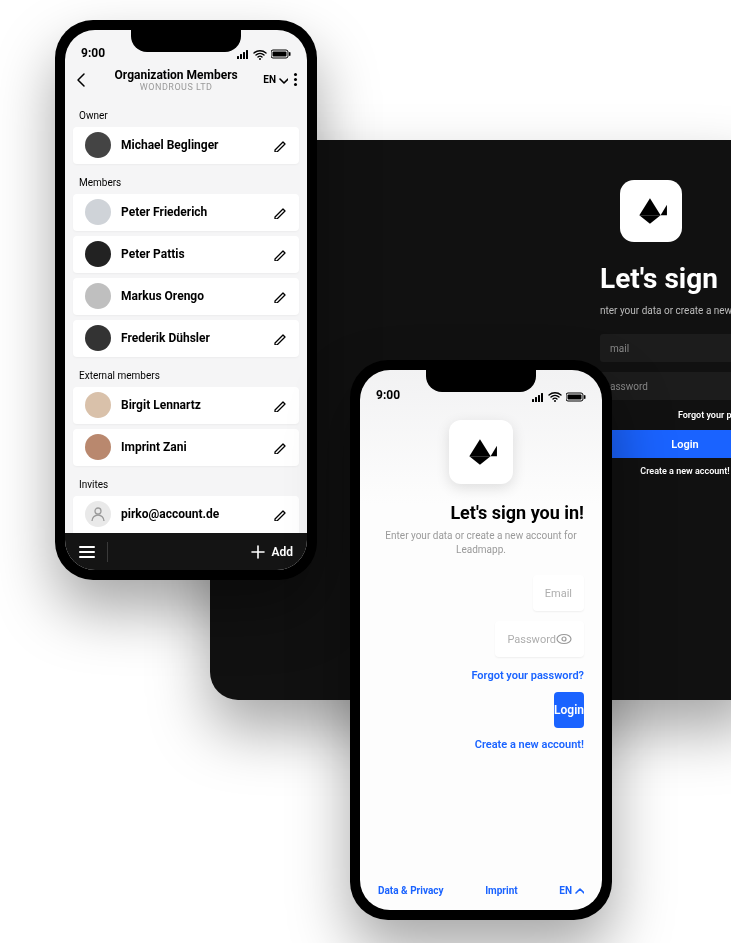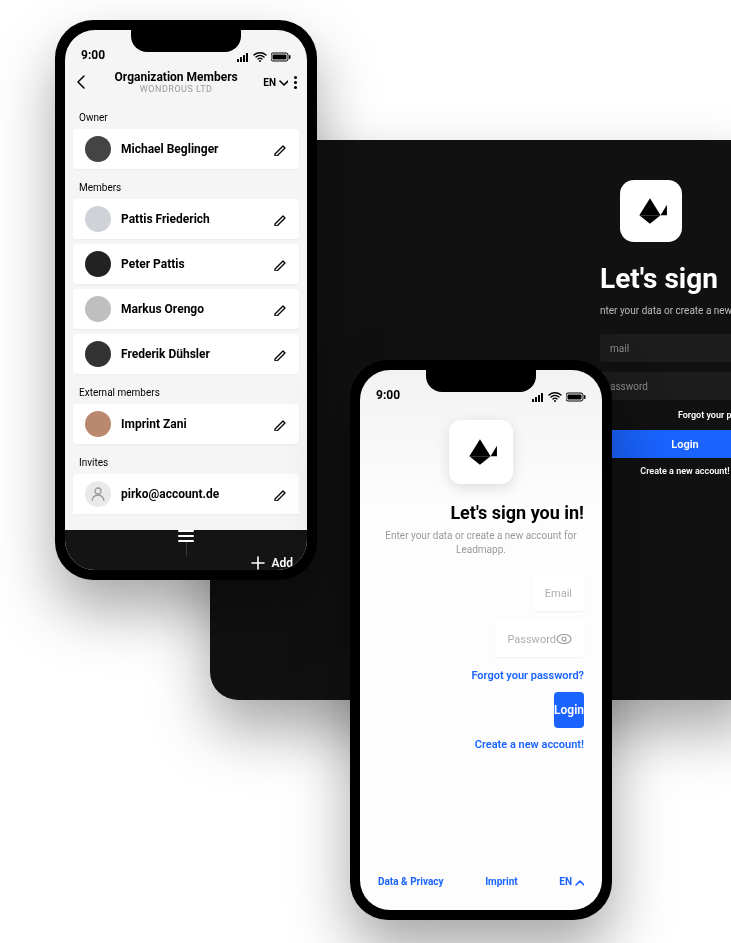--- a/index.html
+++ b/index.html
@@ -80,40 +80,40 @@
   .avatar {
     width: 26px; height: 26px; border-radius: 50%; flex: 0 0 26px;
     background: #d8d8d8; display: flex; align-items: center; justify-content: center;
     overflow: hidden; font-size: 14px;
   }
   .member-name { flex: 1; font-size: 12px; font-weight: 700; }
   .pencil { width: 14px; height: 14px; }
 
   .p1-bottom {
     margin-top: auto; height: 40px; background: #141414; color: #fff;
-    display: flex; align-items: center; padding: 0 14px; flex-direction: column;
+    display: flex; align-items: center; padding: 0 14px;
   }
   .p1-ham { display: flex; flex-direction: column; gap: 3px; }
   .p1-ham span { display: block; width: 16px; height: 2px; background: #fff; border-radius: 1px; }
   .p1-sep { width: 1px; height: 20px; background: #3a3a3a; margin: 0 12px; }
   .p1-add { margin-left: auto; display: flex; align-items: center; gap: 6px; font-size: 12px; font-weight: 600; }
 
   
   .phone2 { top: 360px; left: 350px; }
   .phone2 .phone-screen { background: linear-gradient(#f2f2f3,#fdfdfd 25%); }
   .p2-body { flex: 1; display: flex; flex-direction: column; align-items: flex-end; padding: 16px 18px 10px; }
   .p2-logo { width: 64px; height: 64px; border-radius: 12px; background: #fff; box-shadow: 0 4px 14px rgba(0,0,0,.12); align-self: center; display: flex; align-items: center; justify-content: center; margin-bottom: 18px; }
   .p2-title { font-size: 18px; font-weight: 700; text-align: center; margin-bottom: 6px; }
   .p2-sub   { font-size: 10px; color: #9a9a9a; text-align: center; line-height: 1.4; margin-bottom: 18px; }
   .p2-field { height: 36px; background: #fff; border-radius: 4px; box-shadow: 0 1px 2px rgba(0,0,0,.06); display: flex; align-items: center; padding: 0 12px; font-size: 11px; color: #aeaeae; margin-bottom: 10px; }
   .p2-eye   { margin-left: auto; }
   .p2-forgot { font-size: 11px; color: #1a63ff; font-weight: 600; margin: 2px 0 10px; }
   .p2-login  { height: 36px; background: #1a63ff; border-radius: 4px; color: #fff; display: flex; align-items: center; justify-content: center; font-size: 12px; font-weight: 600; margin-bottom: 10px; }
   .p2-create { font-size: 11px; color: #1a63ff; font-weight: 600; text-align: center; }
-  .p2-footer { height: 34px; display: flex; align-items: flex-start; justify-content: space-between; padding: 0 18px 6px; font-size: 10px; font-weight: 700; color: #1a63ff; }
+  .p2-footer { height: 34px; display: flex; align-items: center; justify-content: space-between; padding: 0 18px 6px; font-size: 10px; font-weight: 700; color: #1a63ff; }
   .p2-lang { display: flex; align-items: center; gap: 2px; }
 
   
   .av-a{background:#444}.av-b{background:#cfd3d8}.av-c{background:#222}
   .av-d{background:#bfbfbf}.av-e{background:#333}.av-f{background:#d9c1aa}
   .av-g{background:#b9886e}.av-h{background:#e9e9e9}
 
 </style>
 </head>
 <body>
@@ -232,21 +232,21 @@
       <div class="avatar av-a"></div>
       <div class="member-name">Michael Beglinger</div>
       <svg class="pencil" viewBox="0 0 14 14">
           <use href="#ic-pencil"></use>
         </svg>
     </div>
 
     <div class="section-label">Members</div>
     <div class="member-row">
       <div class="avatar av-b"></div>
-      <div class="member-name">Pattis Friederich</div>
+      <div class="member-name">Peter Friederich</div>
       <svg class="pencil" viewBox="0 0 14 14">
           <use href="#ic-pencil"></use>
         </svg>
     </div>
     <div class="member-row">
       <div class="avatar av-c"></div>
       <div class="member-name">Peter Pattis</div>
       <svg class="pencil" viewBox="0 0 14 14">
           <use href="#ic-pencil"></use>
         </svg>
@@ -260,20 +260,27 @@
     </div>
     <div class="member-row">
       <div class="avatar av-e"></div>
       <div class="member-name">Frederik Dühsler</div>
       <svg class="pencil" viewBox="0 0 14 14">
           <use href="#ic-pencil"></use>
         </svg>
     </div>
 
     <div class="section-label">External members</div>
+    <div class="member-row">
+      <div class="avatar av-f"></div>
+      <div class="member-name">Birgit Lennartz</div>
+      <svg class="pencil" viewBox="0 0 14 14">
+          <use href="#ic-pencil"></use>
+        </svg>
+    </div>
     <div class="member-row">
       <div class="avatar av-g"></div>
       <div class="member-name">Imprint Zani</div>
       <svg class="pencil" viewBox="0 0 14 14">
           <use href="#ic-pencil"></use>
         </svg>
     </div>
 
     <div class="section-label">Invites</div>
     <div class="member-row" style="margin-bottom:0;border-bottom-left-radius:0;border-bottom-right-radius:0">

